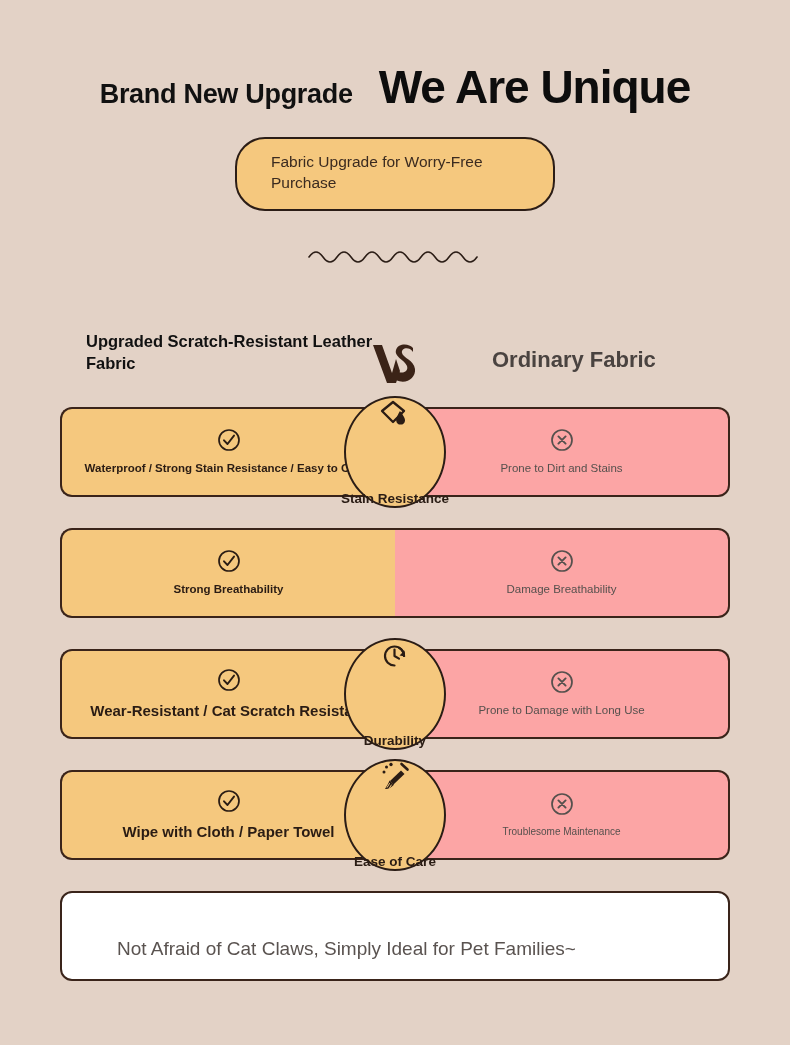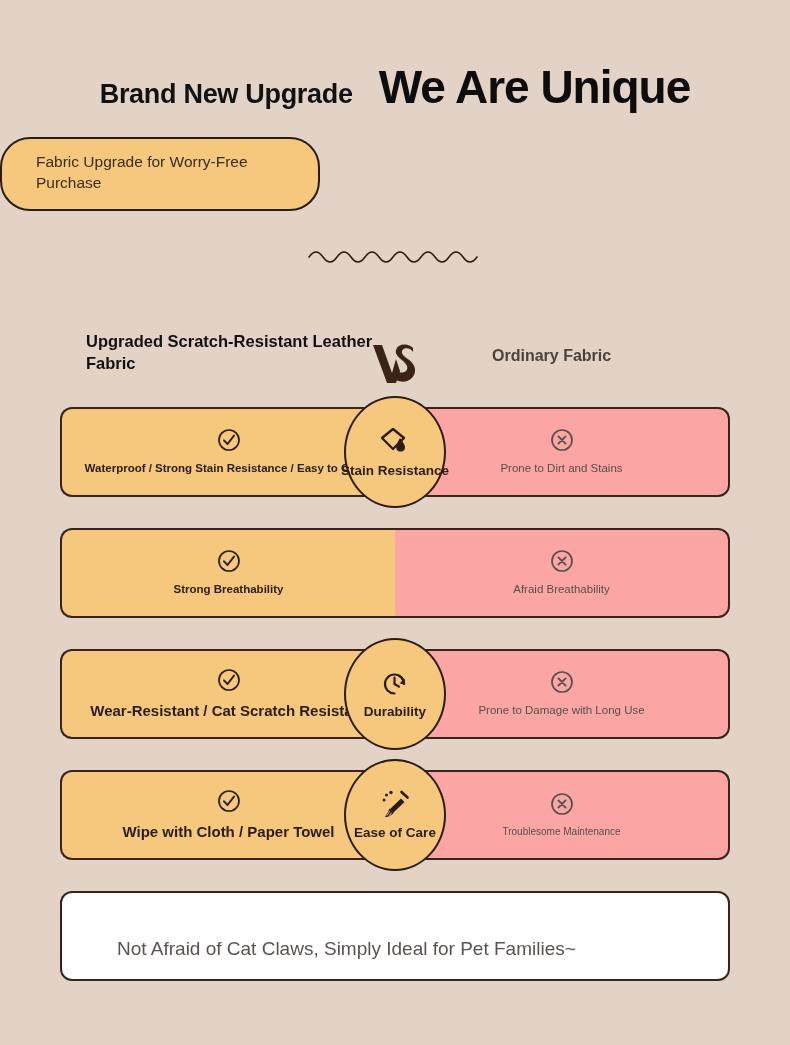--- a/index.html
+++ b/index.html
@@ -23,21 +23,21 @@
     letter-spacing:-0.3px;
     white-space:nowrap;
   }
   .header-title{
     font-size:46px;font-weight:bold;color:#0d0d0d;
     letter-spacing:-1px;
     white-space:nowrap;
   }
 
   
-  .pill-wrap{display:flex;margin-top:23px;}
+  .pill-wrap{display:flex;justify-content:center;margin-top:23px;}
   .pill{
     width:320px;
     box-sizing:border-box;
     background:#f5c87e;
     border:2px solid #2b1d16;
     border-radius:30px;
     padding:13px 34px 15px 34px;
     font-size:15.5px;
     color:#3b2b20;
     line-height:1.35;
@@ -58,21 +58,21 @@
     font-size:16.5px;font-weight:bold;color:#111111;
     line-height:1.32;
   }
   .cmp-head-vs{
     position:absolute;left:0;right:0;top:8px;
     display:flex;justify-content:center;
   }
   .cmp-head-right{
     position:absolute;left:492px;top:16px;
     width:240px;
-    font-size:16px;font-weight:bold;color:#4a4340;
+    font-size:22px;font-weight:bold;color:#4a4340;
   }
 
   
   .rows{margin-top:14px;position:relative;}
   .row{
     position:relative;
     height:90px;
     margin:0 60px 31px 60px;
     display:flex;
   }
@@ -109,21 +109,21 @@
 
   .row-badge{
     position:absolute;
     left:50%;top:50%;
     transform:translate(-50%,-50%);
     width:98px;height:108px;
     border-radius:50%;
     background:#f5c87e;
     border:2px solid #2b1d16;
     display:flex;flex-direction:column;
-    align-items:center;justify-content:center;
+    align-items:center;justify-content:space-between;
     z-index:5;
   }
   .badge-icon{line-height:0;margin-bottom:4px;}
   .badge-label{
     font-size:13.5px;font-weight:bold;color:#2a1c14;
     white-space:nowrap;
   }
 
   
   .footer-card{
@@ -215,21 +215,21 @@
         </span>
         <div class="left-text">Strong Breathability</div>
       </div>
       <div class="row-half half-right">
         <span class="mark">
           <svg width="24" height="24" viewBox="0 0 24 24">
               <circle cx="12" cy="12" r="10" fill="none" stroke="#55504d" stroke-width="1.7"></circle>
               <path d="M8.4 8.4 L15.6 15.6 M15.6 8.4 L8.4 15.6" stroke="#55504d" stroke-width="1.9" stroke-linecap="round"></path>
             </svg>
         </span>
-        <div class="right-text">Afraid Breathability</div>
+        <div class="right-text">Damage Breathability</div>
       </div>
     </div>
 
     <div class="row">
       <div class="row-half half-left">
         <span class="mark">
           <svg width="24" height="24" viewBox="0 0 24 24">
               <circle cx="12" cy="12" r="10" fill="none" stroke="#2a1c14" stroke-width="1.7"></circle>
               <path d="M7 12.3 L10.5 16 L17 7.6" fill="none" stroke="#2a1c14" stroke-width="1.9" stroke-linecap="round" stroke-linejoin="round"></path>
             </svg>

